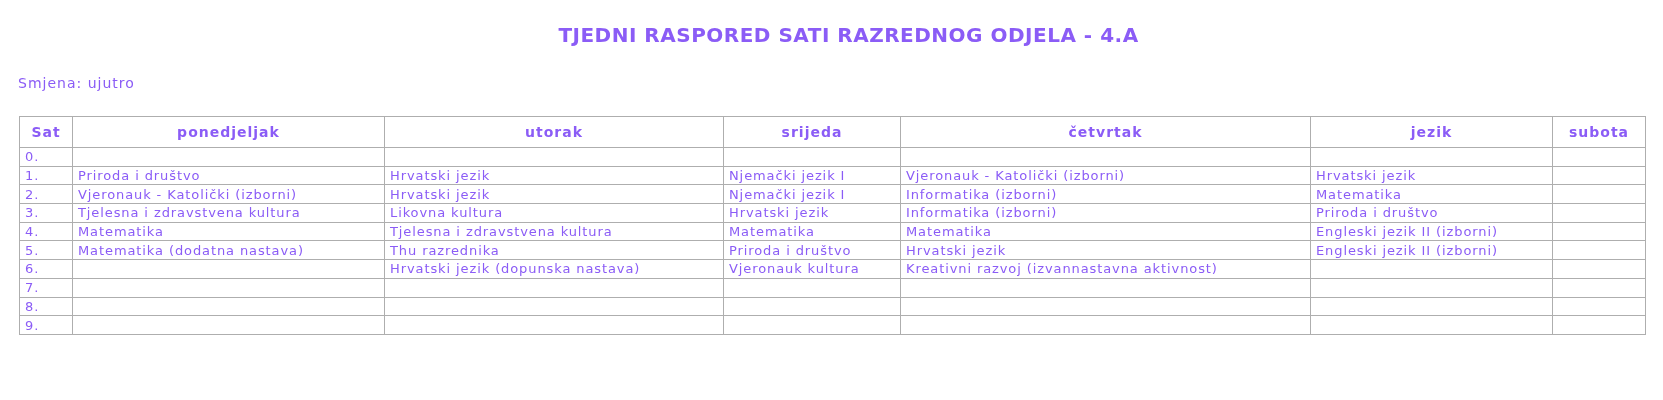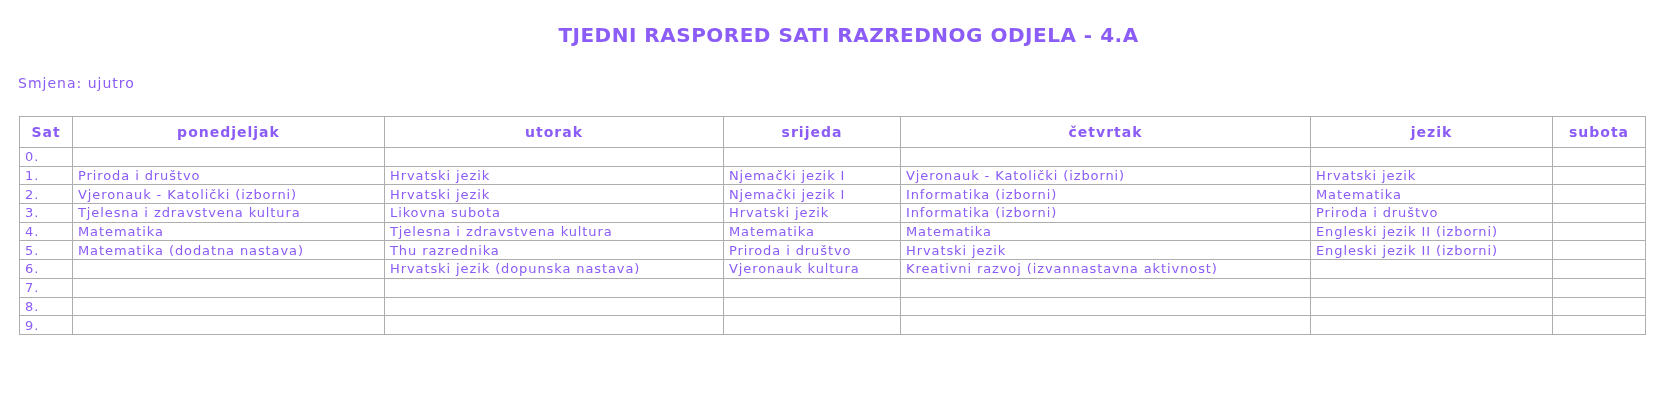--- a/index.html
+++ b/index.html
@@ -131,21 +131,21 @@
         <td>Vjeronauk - Katolički (izborni)</td>
         <td>Hrvatski jezik</td>
         <td>Njemački jezik I</td>
         <td>Informatika (izborni)</td>
         <td>Matematika</td>
         <td></td>
       </tr>
       <tr>
         <td>3.</td>
         <td>Tjelesna i zdravstvena kultura</td>
-        <td>Likovna subota</td>
+        <td>Likovna kultura</td>
         <td>Hrvatski jezik</td>
         <td>Informatika (izborni)</td>
         <td>Priroda i društvo</td>
         <td></td>
       </tr>
       <tr>
         <td>4.</td>
         <td>Matematika</td>
         <td>Tjelesna i zdravstvena kultura</td>
         <td>Matematika</td>

